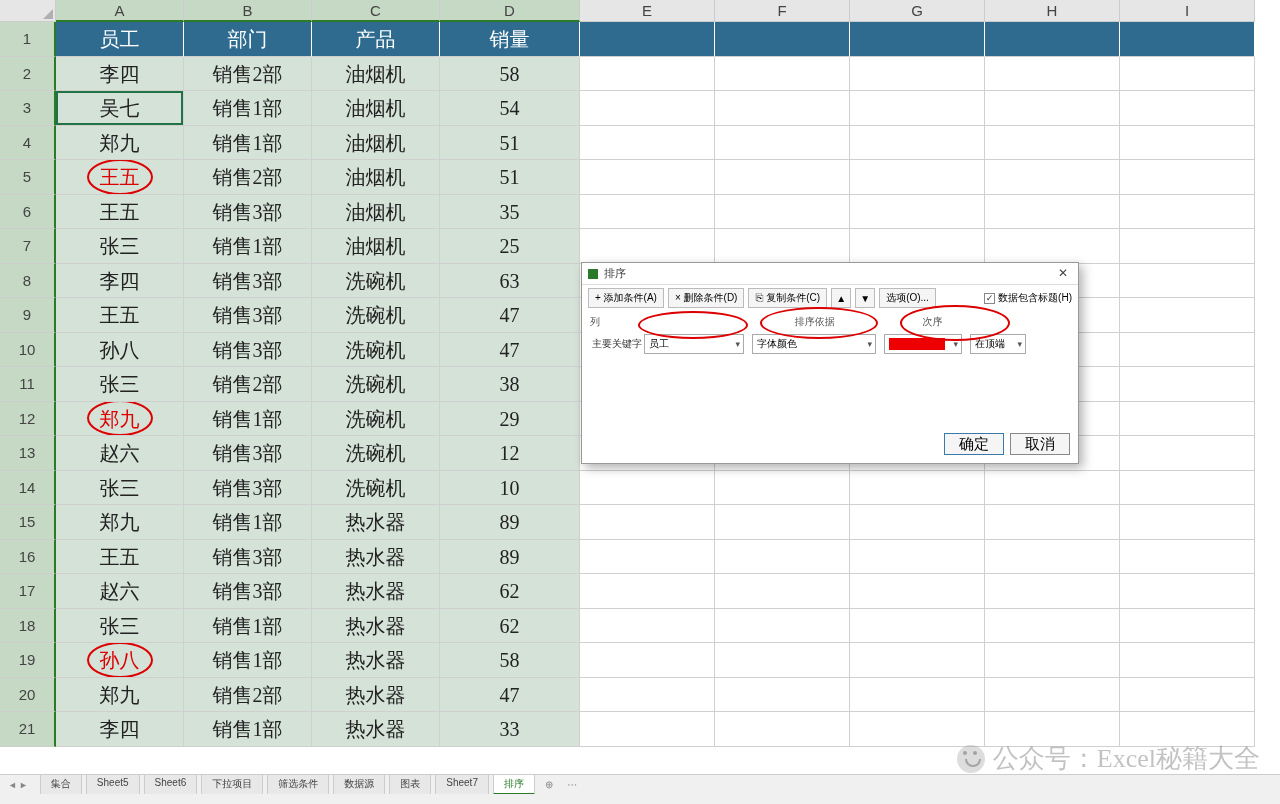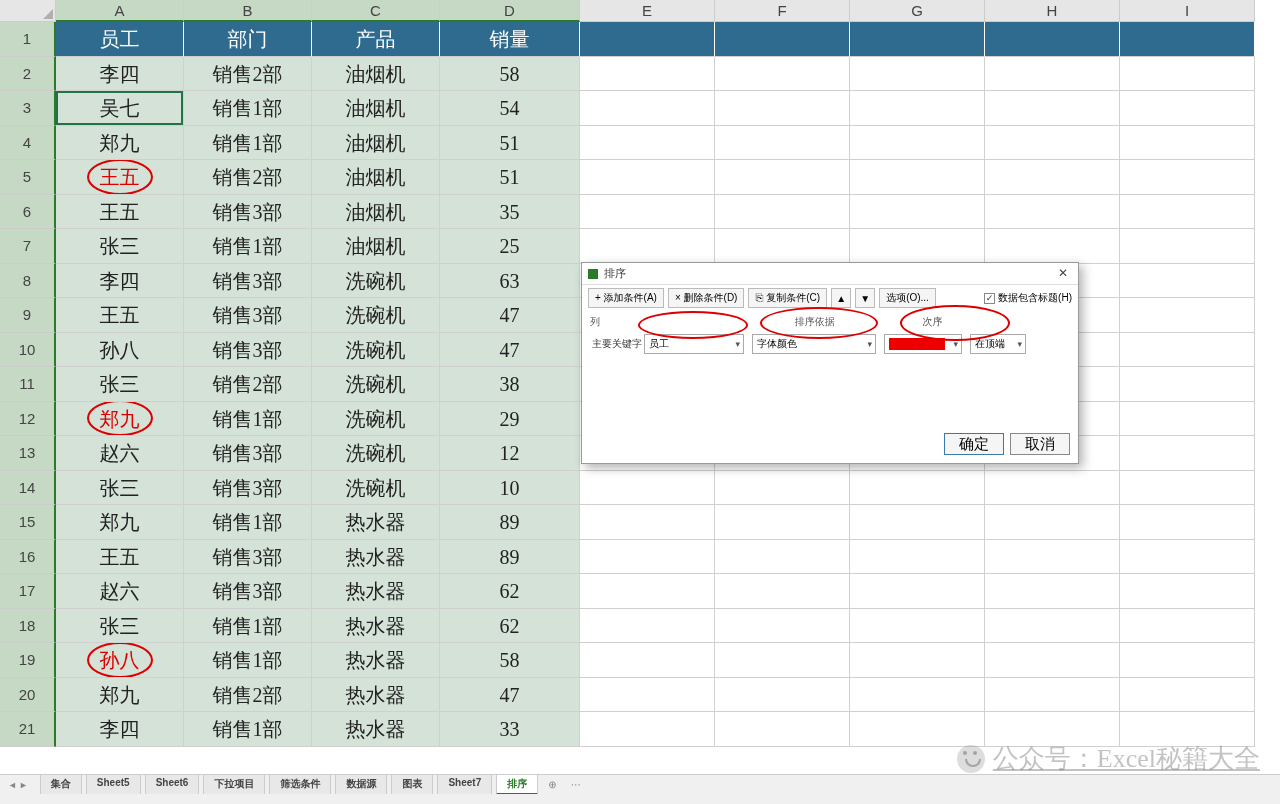--- a/index.html
+++ b/index.html
@@ -60,28 +60,28 @@
   
   .red-oval { position: absolute; border: 2px solid #d00; border-radius: 50%; pointer-events: none; z-index: 110; }
   
   .dialog-footer { position: absolute; bottom: 8px; right: 8px; display: flex; gap: 6px; }
   .dlg-fbtn { width: 60px; height: 22px; border: 1px solid #888; background: #f5f5f5; font-size: 15px; cursor: pointer; }
   .dlg-fbtn.primary { border: 1px solid #3a7aa8; }
   
   
   .sheet-tabs { position: absolute; left: 0; bottom: 10px; width: 1280px; height: 20px; background: #f0f0f0; display: flex; align-items: center; padding-left: 8px; gap: 4px; font-size: 10px; border-top: 1px solid #ccc; }
   .nav-arrows { display: flex; gap: 2px; margin-right: 8px; color: #888; font-size: 9px; }
-  .sheet-tab { padding: 2px 10px; background: #e8e8e8; border: 1px solid #ccc; border-bottom: none; font-size: 10px; color: #444; cursor: pointer; font-weight: bold; }
+  .sheet-tab { padding: 2px 10px; background: #e8e8e8; border: 1px solid #ccc; border-bottom: none; font-size: 10px; color: #444; cursor: pointer; }
   .sheet-tab.active { background: #fff; color: #2a7a2a; border-bottom: 2px solid #2a7a2a; }
   .sheet-add { padding: 2px 6px; color: #888; cursor: pointer; }
   .tab-more { color: #888; margin-left: 4px; }
   
   .status-bar { position: absolute; left: 0; bottom: 0; width: 1280px; height: 10px; background: #f0f0f0; font-size: 9px; color: #888; padding-left: 10px; }
   
-  .watermark { position: absolute; right: 20px; bottom: 28px; font-size: 26px; color: rgba(80,80,80,0.35); font-family: "Microsoft YaHei"; display: flex; align-items: center; gap: 8px; text-decoration: underline; }
+  .watermark { position: absolute; right: 20px; bottom: 28px; font-size: 26px; color: rgba(80,80,80,0.35); font-family: "Microsoft YaHei"; display: flex; align-items: center; gap: 8px; }
   .wm-icon { width: 28px; height: 28px; border-radius: 50%; background: rgba(120,120,120,0.25); position: relative; }
   .wm-icon::before { content: ""; position: absolute; left: 6px; top: 6px; width: 4px; height: 4px; background: rgba(80,80,80,0.4); border-radius: 50%; box-shadow: 10px 0 rgba(80,80,80,0.4); }
   .wm-icon::after { content: ""; position: absolute; left: 8px; top: 14px; width: 12px; height: 6px; border: 2px solid rgba(80,80,80,0.4); border-top: none; border-radius: 0 0 10px 10px; }
 </style>
 </head>
 <body>
 
 <div class="spreadsheet">
   <div class="col-headers">
     <div class="corner"></div>

